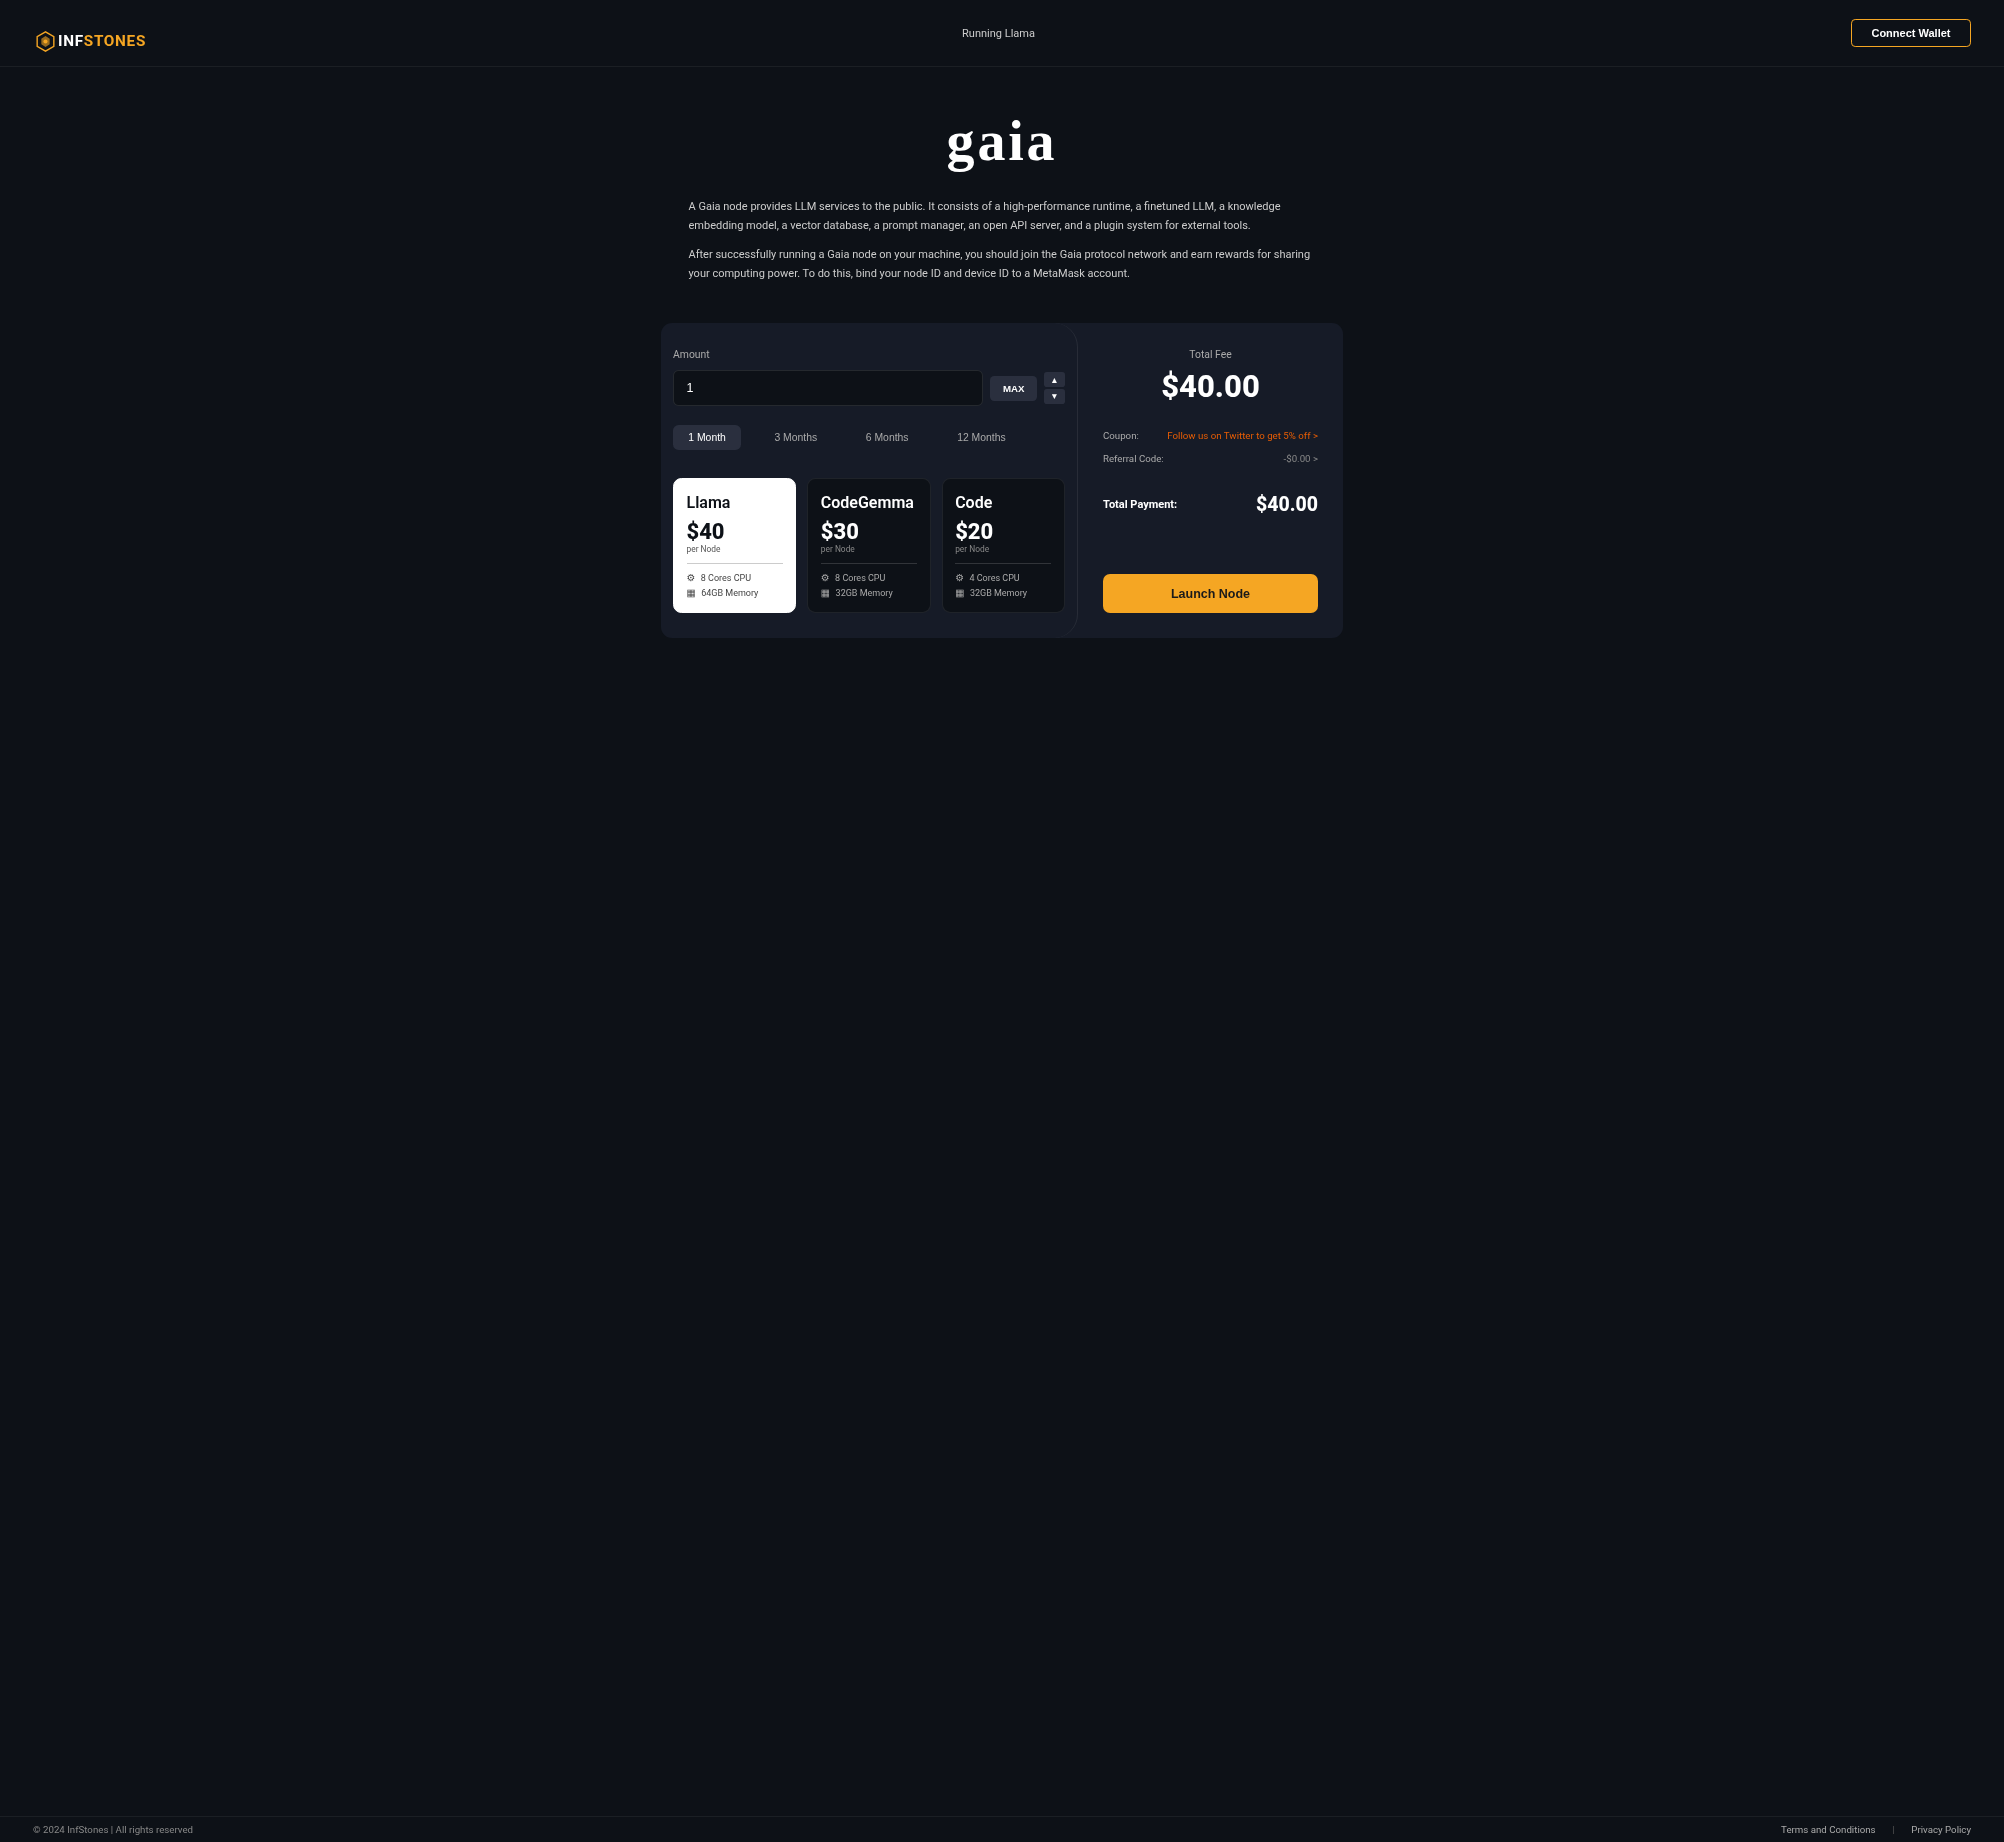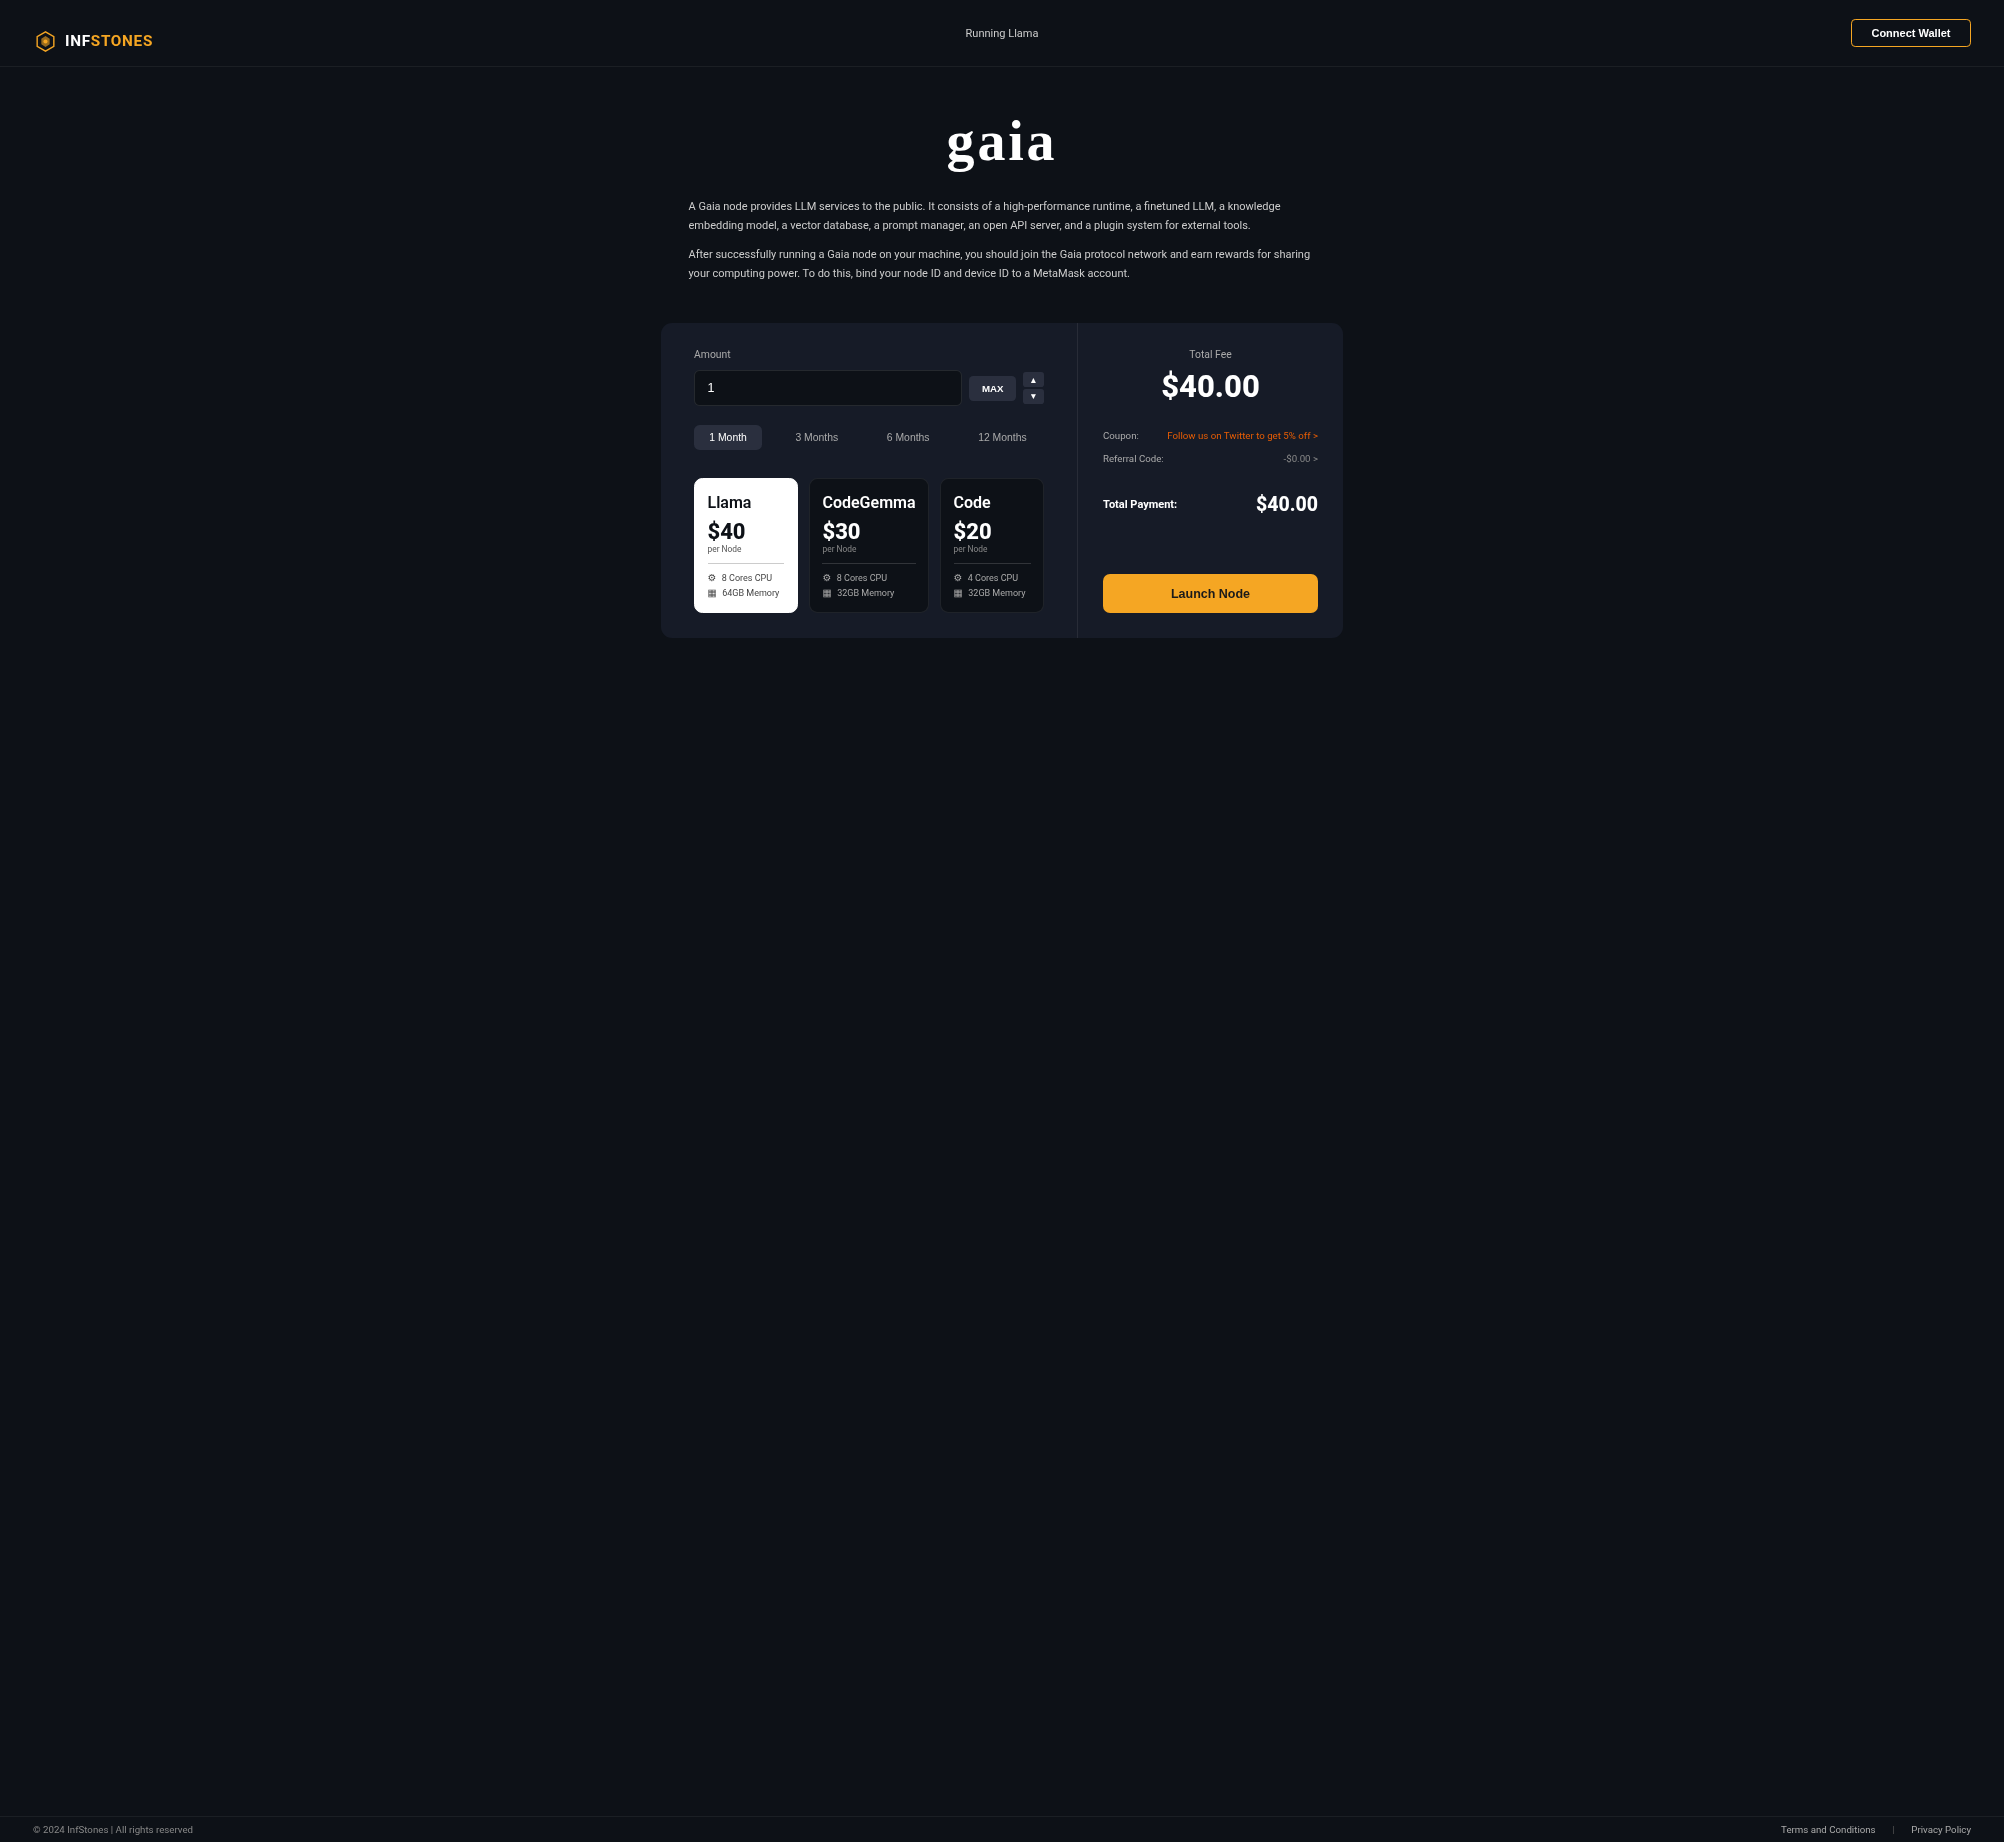--- a/index.html
+++ b/index.html
@@ -18,21 +18,21 @@
       display: flex;
       align-items: center;
       justify-content: space-between;
       padding: 12.5px 33px;
       border-bottom: 0.7px solid rgba(255,255,255,0.06);
     }
 
     .logo {
       display: flex;
       align-items: center;
-      gap: 7px;
+      gap: 0;
       margin-top: 16px;
     }
 
     .logo-icon {
       width: 25px;
       height: 25px;
     }
 
     .logo-text {
       font-size: 15.3px;
@@ -89,22 +89,23 @@
       max-width: 682px;
       background: #161b27;
       border-radius: 11px;
       display: flex;
       margin-top: 28px;
       overflow: hidden;
     }
 
     .pricing-left {
       flex: 1;
-      padding: 25px 33px;
+      padding: 25px 12px;
       border-right: 0.7px solid rgba(255,255,255,0.08);
+      border-radius: 24px;
     }
 
     .pricing-right {
       width: 265px;
       padding: 25px 25px;
       display: flex;
       flex-direction: column;
     }
 
     

